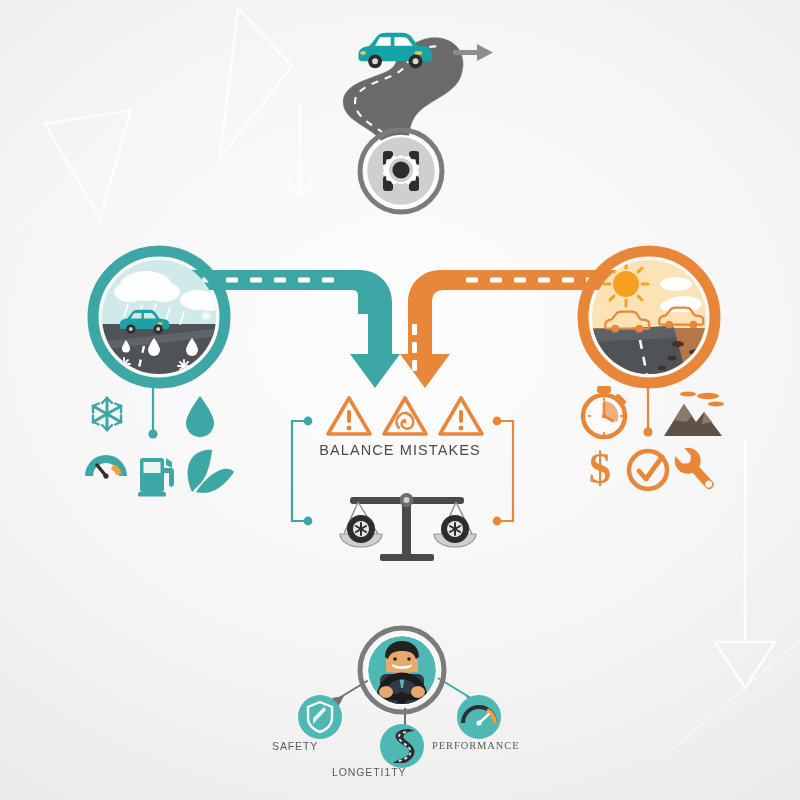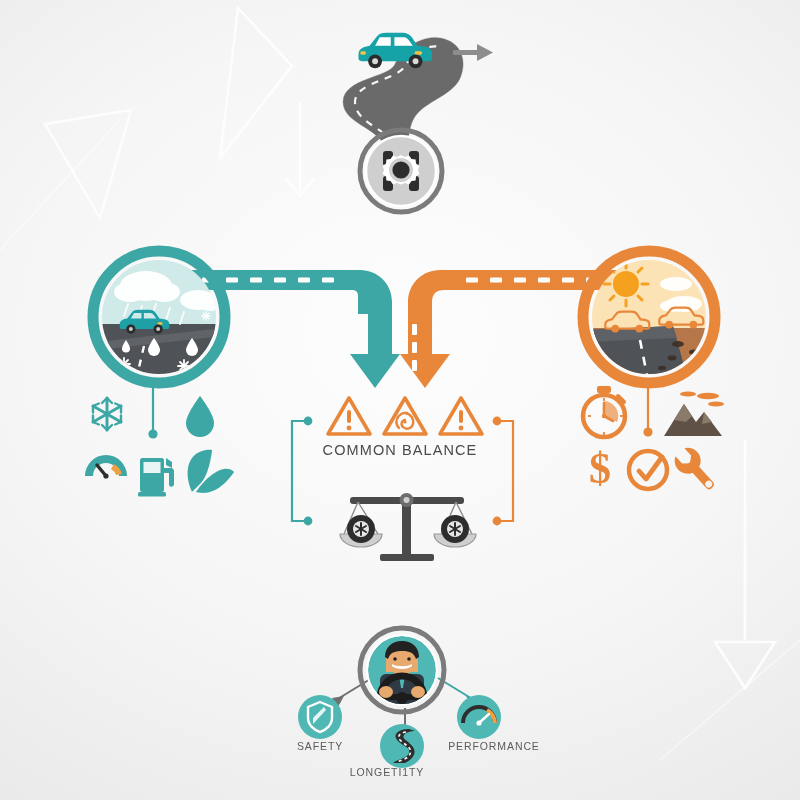--- a/index.html
+++ b/index.html
@@ -25,25 +25,25 @@
     color: #4a4a4a;
     line-height: 1.22;
     white-space: pre-line;
     letter-spacing: .2px;
     user-select: none;
   }
   .lbl-start   { left: 280px; top: 208px; width: 240px; font-size: 17.5px; color: #4d4d4d; }
   .lbl-mistakes{ left: 280px; top: 442px; width: 240px; font-size: 14.5px; letter-spacing: 1.1px; color: #4a4a4a; }
   .lbl-balance { left: 285px; top: 570px; width: 230px; font-size: 16.5px; color: #4d4d4d; }
   .lbl-small {
-    position: absolute; text-align: center;
+    position: absolute; text-align: left;
     font-size: 10.5px; letter-spacing: .9px; color: #5a5a5a;
   }
   .lbl-safety      { left: 272px; top: 740px; width: 96px; }
-  .lbl-performance { left: 432px; top: 740px; width: 124px; }
+  .lbl-performance { left: 432px; top: 740px; width: 124px; font-family: Liberation Serif, serif; }
   .lbl-longevity   { left: 332px; top: 766px; width: 110px; }
 </style>
 </head>
 <body>
 
 <div id="stage">
 
   <svg class="abs" style="left:0;top:0" width="800" height="800" viewBox="0 0 800 800">
     <g stroke="#ffffff" stroke-width="2.4" fill="none" opacity="0.85">
       <polygon points="238,8 292,66 220,158"></polygon>
@@ -388,21 +388,21 @@
       <circle cx="136" cy="36" r="2.4"></circle>
     </g>
     <g transform="translate(80,30)" fill="none" stroke="#E8873A" stroke-width="2.4" stroke-linecap="round">
       <path d="M0,-9 A9,9 0 0 1 8,2 A6,6 0 0 1 -2,5 A4,4 0 0 1 0,-2"></path>
       <path d="M-8,-3 A9,9 0 0 1 2,-9"></path>
       <path d="M-6,6 A9,9 0 0 1 -8.6,-1"></path>
       <circle cx="0" cy="0" r="1.6" fill="#E8873A" stroke="none"></circle>
     </g>
   </svg>
 
-  <div class="label lbl-mistakes">COMMON BALANCE</div>
+  <div class="label lbl-mistakes">BALANCE MISTAKES</div>
 
   <svg class="abs" style="left:334px;top:488px" width="146" height="80" viewBox="0 0 146 80">
     <g>
       <rect x="68" y="12" width="9" height="56" fill="#4A4A4A"></rect>
       <rect x="46" y="66" width="54" height="7" rx="2" fill="#4A4A4A"></rect>
       <rect x="16" y="9" width="114" height="7" rx="3" fill="#4A4A4A"></rect>
       <circle cx="72.5" cy="12" r="7" fill="#6d6d6d"></circle>
       <circle cx="72.5" cy="12" r="3" fill="#cfcfcf"></circle>
       <g stroke="#8d8d8d" stroke-width="1.4" fill="none">
         <path d="M24,14 L10,46 M24,14 L44,46"></path>

